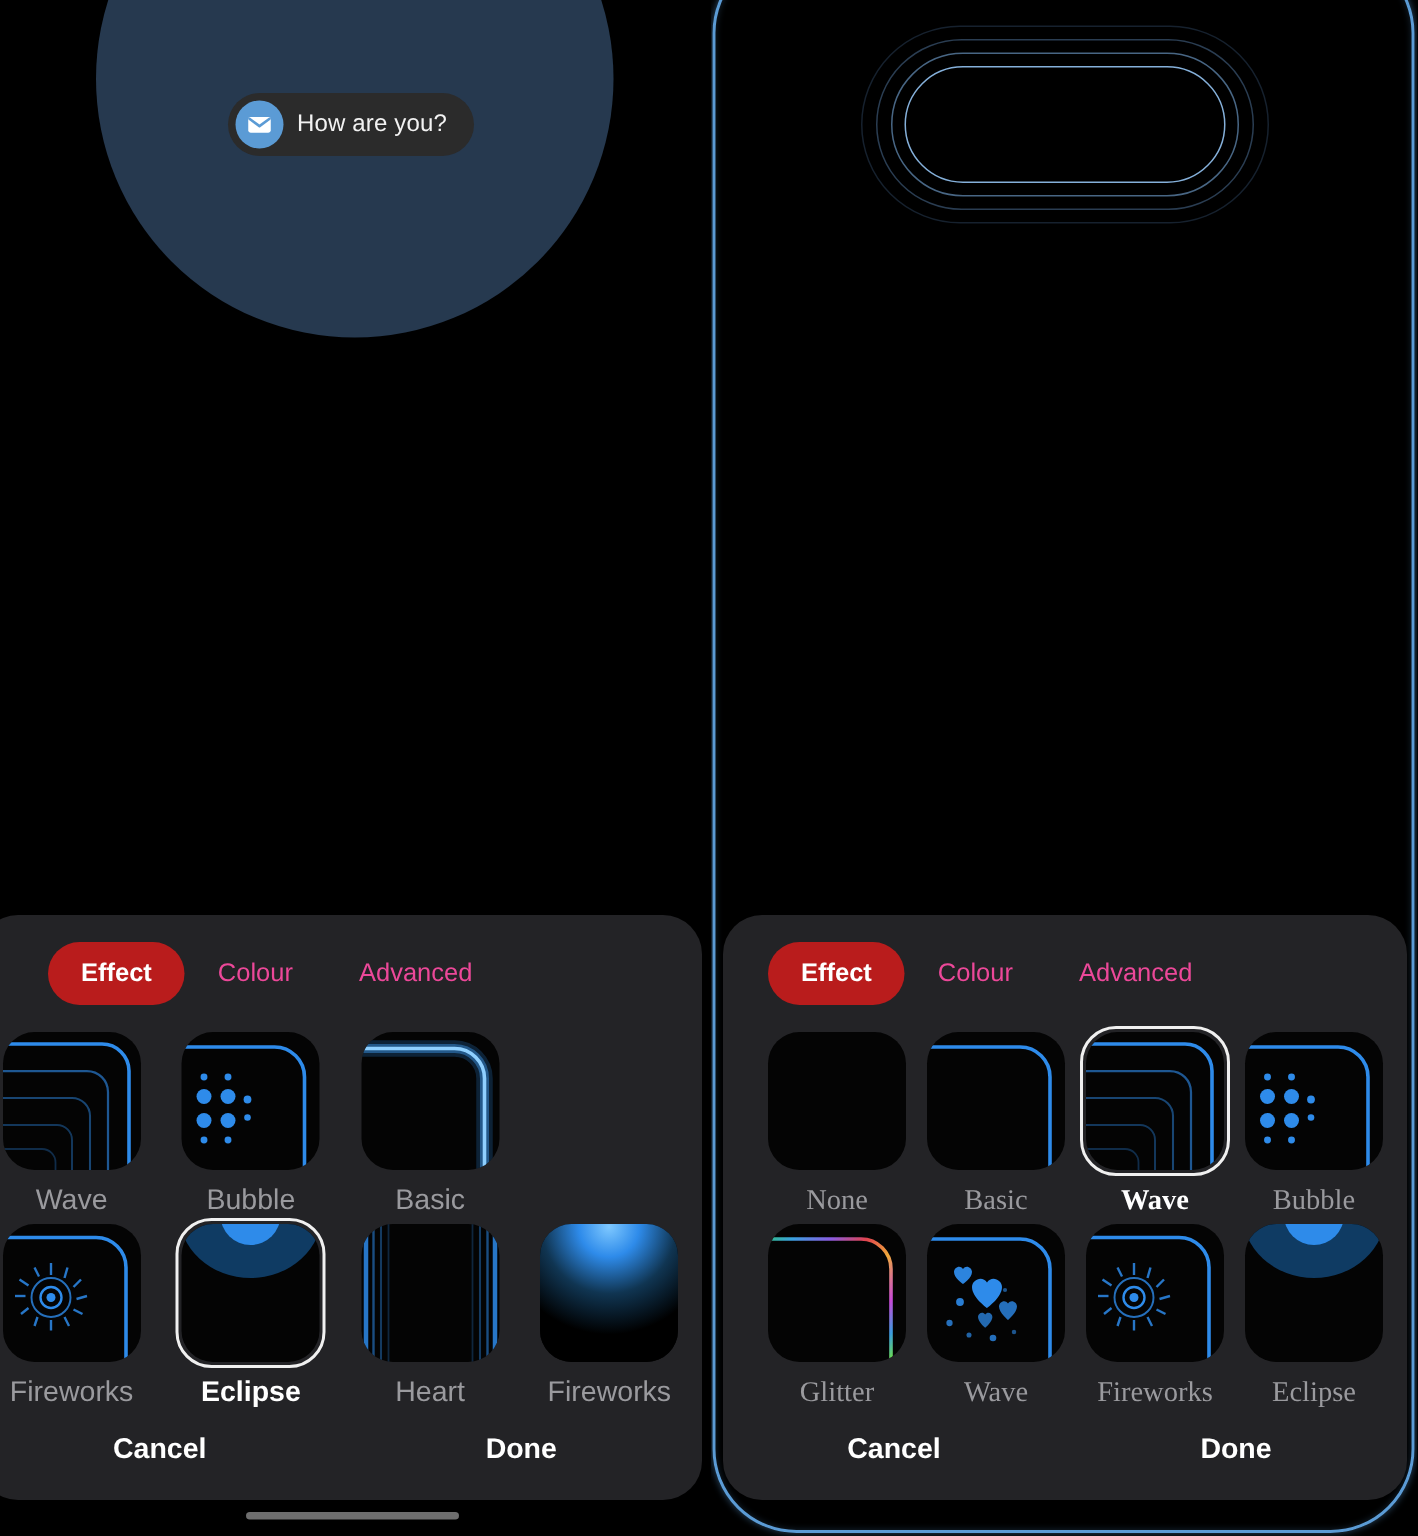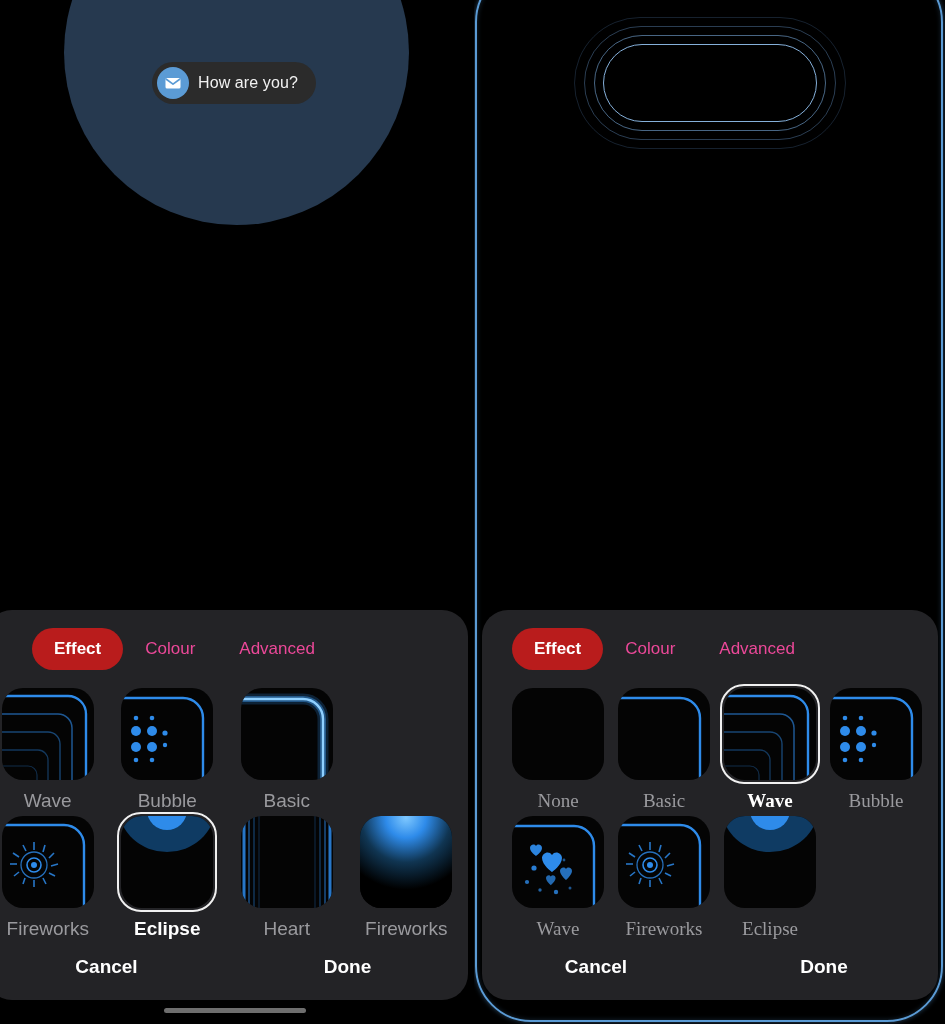--- a/index.html
+++ b/index.html
@@ -374,20 +374,42 @@
                 <circle cx="31" cy="72" r="2.3" fill="#2e8bea"></circle>
               </svg>
             </div>
           </div>
           <div class="tile-label">Bubble</div>
         </div>
       </div>
 
       <div class="grid">
 
+        <div class="cell">
+          <div class="tile-wrap">
+            <div class="tile">
+              <svg width="92" height="92" viewBox="0 0 92 92">
+                <defs>
+                  <linearGradient id="gl1" x1="0" y1="0" x2="1" y2="0.9">
+                    <stop offset="0" stop-color="#2fc46a"></stop>
+                    <stop offset="0.14" stop-color="#3aa0e0"></stop>
+                    <stop offset="0.3" stop-color="#8a5ce0"></stop>
+                    <stop offset="0.45" stop-color="#e0434f"></stop>
+                    <stop offset="0.6" stop-color="#f0a93a"></stop>
+                    <stop offset="0.78" stop-color="#c84ad8"></stop>
+                    <stop offset="0.9" stop-color="#3a9ce0"></stop>
+                    <stop offset="1" stop-color="#6ee04a"></stop>
+                  </linearGradient>
+                </defs>
+                <path d="M-6 10 H62 A20 20 0 0 1 82 30 V100" stroke="url(#gl1)" stroke-width="2.4" fill="none"></path>
+              </svg>
+            </div>
+          </div>
+          <div class="tile-label">Glitter</div>
+        </div>
 
         <div class="cell">
           <div class="tile-wrap">
             <div class="tile">
               <svg width="92" height="92" viewBox="0 0 92 92">
                 <path d="M-6 10 H62 A20 20 0 0 1 82 30 V100" stroke="#2e8bea" stroke-width="2.4" fill="none"></path>
                 <g fill="#2e8bea">
                   <path d="M18 32 c0-3 4-5 6-2 2-3 6-1 6 2 0 4-6 8-6 8 s-6-4-6-8z" opacity=".95"></path>
                   <path d="M30 42 c0-5 7-8 10-3 3-5 10-2 10 3 0 7-10 14-10 14 s-10-7-10-14z"></path>
                   <path d="M48 55 c0-3 4-5 6-2 2-3 6-1 6 2 0 4-6 9-6 9 s-6-5-6-9z" opacity=".8"></path>

